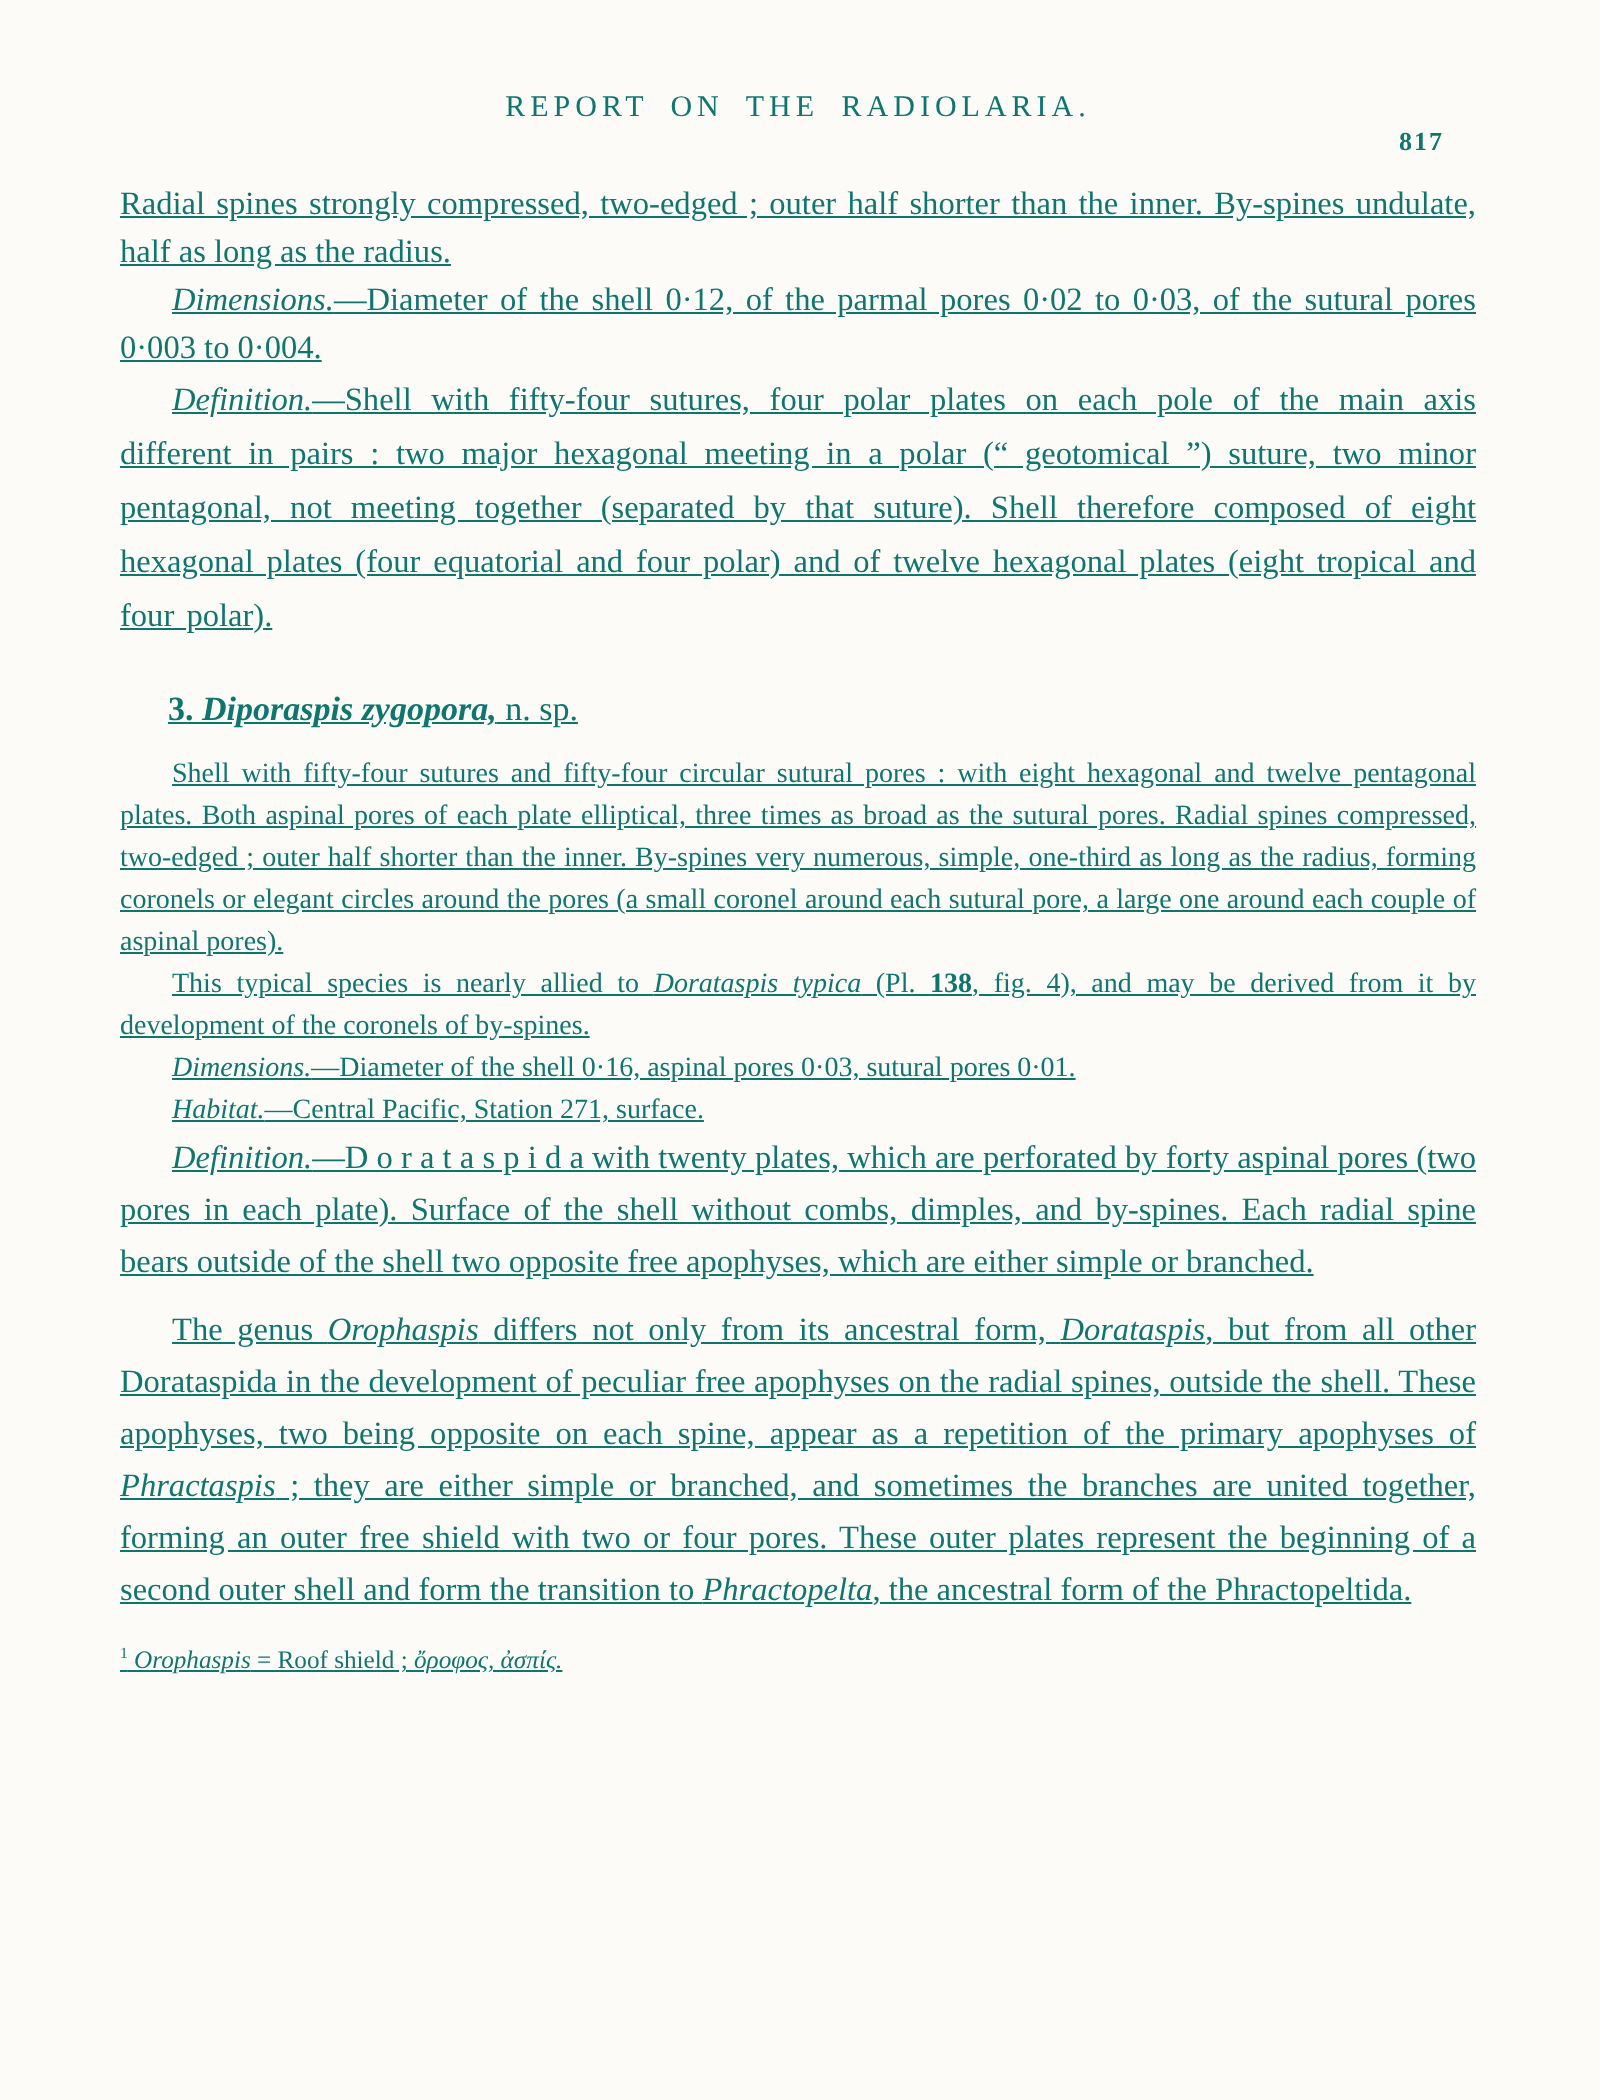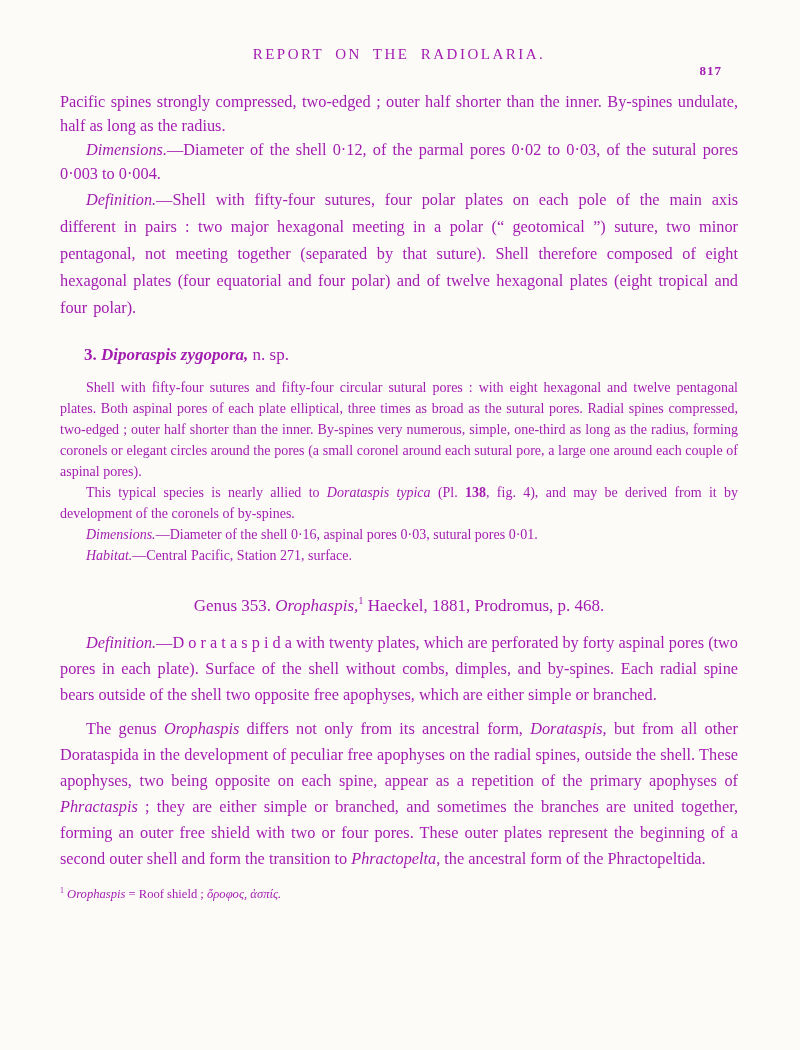--- a/index.html
+++ b/index.html
@@ -6,24 +6,25 @@
   body {
     background: #e9e7e2;
     font-family: "Liberation Serif", "DejaVu Serif", serif;
   }
   .page {
     position: relative;
     width: 800px;
     height: 1050px;
     margin: 0 auto;
     background: #fcfbf8;
-    color: #a21caf;
+    color: #0f766e;
     box-sizing: border-box;
     padding: 46px 62px 24px 60px;
     overflow: hidden;
+    text-decoration: underline;
   }
   
   .page-header {
     position: relative;
     height: 24px;
     margin-bottom: 20px;
   }
   .running-title {
     position: absolute;
     left: 0; right: 0;
@@ -76,39 +77,38 @@
 </head>
 <body>
 
 <div class="page">
 
   <div class="page-header">
     <span class="running-title">REPORT ON THE RADIOLARIA.</span>
     <span class="page-number">817</span>
   </div>
 
-  <p class="main"><span>Pacific spines strongly compressed, two-edged ; outer half shorter than the inner.  By-spines undulate, half as long as the radius.</span></p>
+  <p class="main"><span>Radial spines strongly compressed, two-edged ; outer half shorter than the inner.  By-spines undulate, half as long as the radius.</span></p>
 
   <p class="main indent"><span class="i">Dimensions.</span><span>—Diameter of the shell 0·12, of the parmal pores 0·02 to 0·03, of the sutural pores 0·003 to 0·004.</span></p>
 
 
 
   <p class="wide indent"><span class="i">Definition.</span><span>—Shell with fifty-four sutures, four polar plates on each pole of the main axis different in pairs : two major hexagonal meeting in a polar (“ geotomical ”) suture, two minor pentagonal, not meeting together (separated by that suture).  Shell therefore composed of eight hexagonal plates (four equatorial and four polar) and of twelve hexagonal plates (eight tropical and four polar).</span></p>
 
   <p class="h-species"><span class="b">3. </span><span class="bi">Diporaspis zygopora,</span><span> n. sp.</span></p>
 
   <p class="small indent"><span>Shell with fifty-four sutures and fifty-four circular sutural pores : with eight hexagonal and twelve pentagonal plates.  Both aspinal pores of each plate elliptical, three times as broad as the sutural pores.  Radial spines compressed, two-edged ; outer half shorter than the inner.  By-spines very numerous, simple, one-third as long as the radius, forming coronels or elegant circles around the pores (a small coronel around each sutural pore, a large one around each couple of aspinal pores).</span></p>
 
   <p class="small indent"><span>This typical species is nearly allied to </span><span class="i">Dorataspis typica</span><span> (Pl. </span><span class="b">138</span><span>, fig. 4), and may be derived from it by development of the coronels of by-spines.</span></p>
 
   <p class="small indent"><span class="i">Dimensions.</span><span>—Diameter of the shell 0·16, aspinal pores 0·03, sutural pores 0·01.</span></p>
 
   <p class="small indent"><span class="i">Habitat.</span><span>—Central Pacific, Station 271, surface.</span></p>
 
-  <p class="main heading-center h-genus"><span>Genus 353.  </span><span class="i">Orophaspis,</span><sup>1</sup><span> Haeckel, 1881, Prodromus, p. 468.</span></p>
 
   <p class="main indent p-def2"><span class="i">Definition.</span><span>—D o r a t a s p i d a with twenty plates, which are perforated by forty aspinal pores (two pores in each plate).  Surface of the shell without combs, dimples, and by-spines.  Each radial spine bears outside of the shell two opposite free apophyses, which are either simple or branched.</span></p>
 
   <p class="main indent p-disc"><span>The genus </span><span class="i">Orophaspis</span><span> differs not only from its ancestral form, </span><span class="i">Dorataspis</span><span>, but from all other Dorataspida in the development of peculiar free apophyses on the radial spines, outside the shell.  These apophyses, two being opposite on each spine, appear as a repetition of the primary apophyses of </span><span class="i">Phractaspis</span><span> ; they are either simple or branched, and sometimes the branches are united together, forming an outer free shield with two or four pores.  These outer plates represent the beginning of a second outer shell and form the transition to </span><span class="i">Phractopelta</span><span>, the ancestral form of the Phractopeltida.</span></p>
 
   <p class="footnote"><sup>1</sup><span class="i"> Orophaspis</span><span> = Roof shield ; </span><span class="i">ὄροφος, ἀσπίς.</span></p>
 
 </div>
 
 </body></html>

